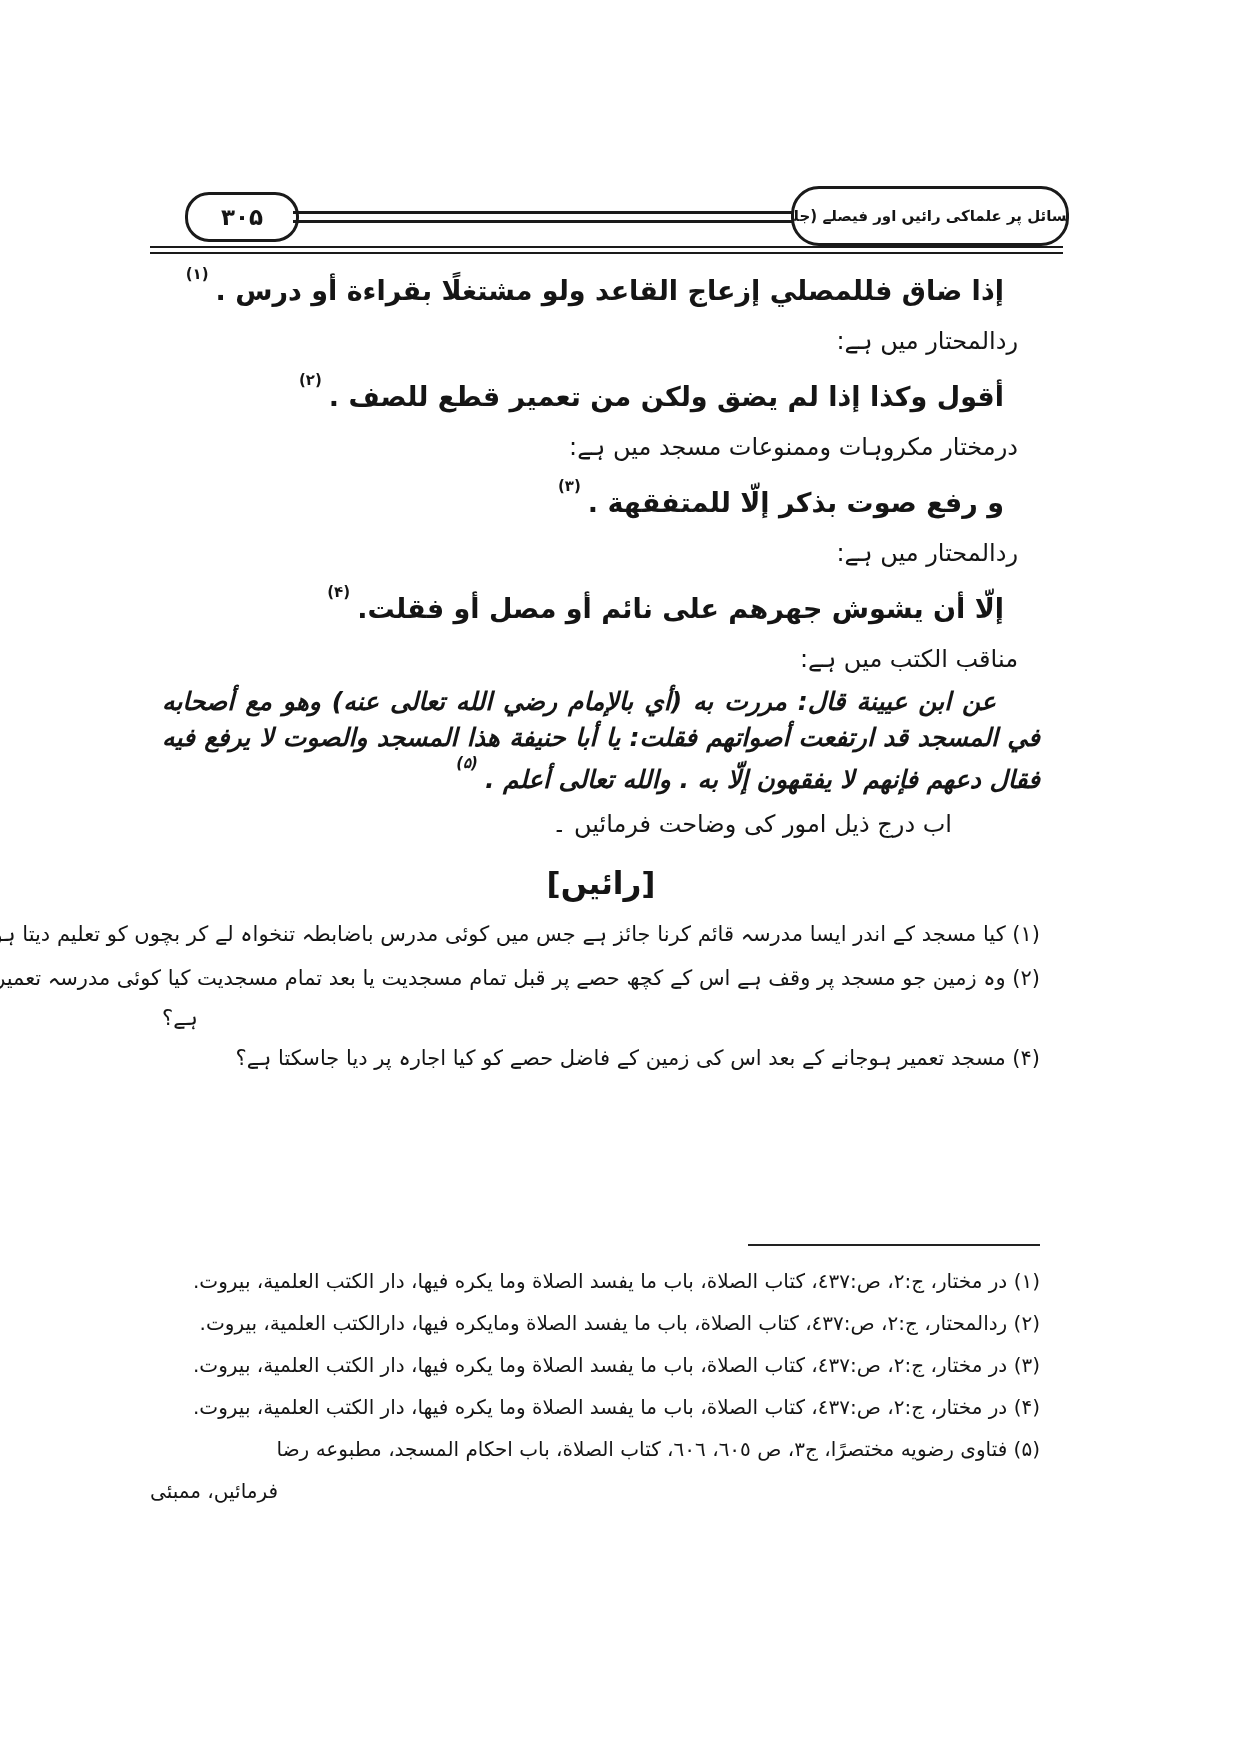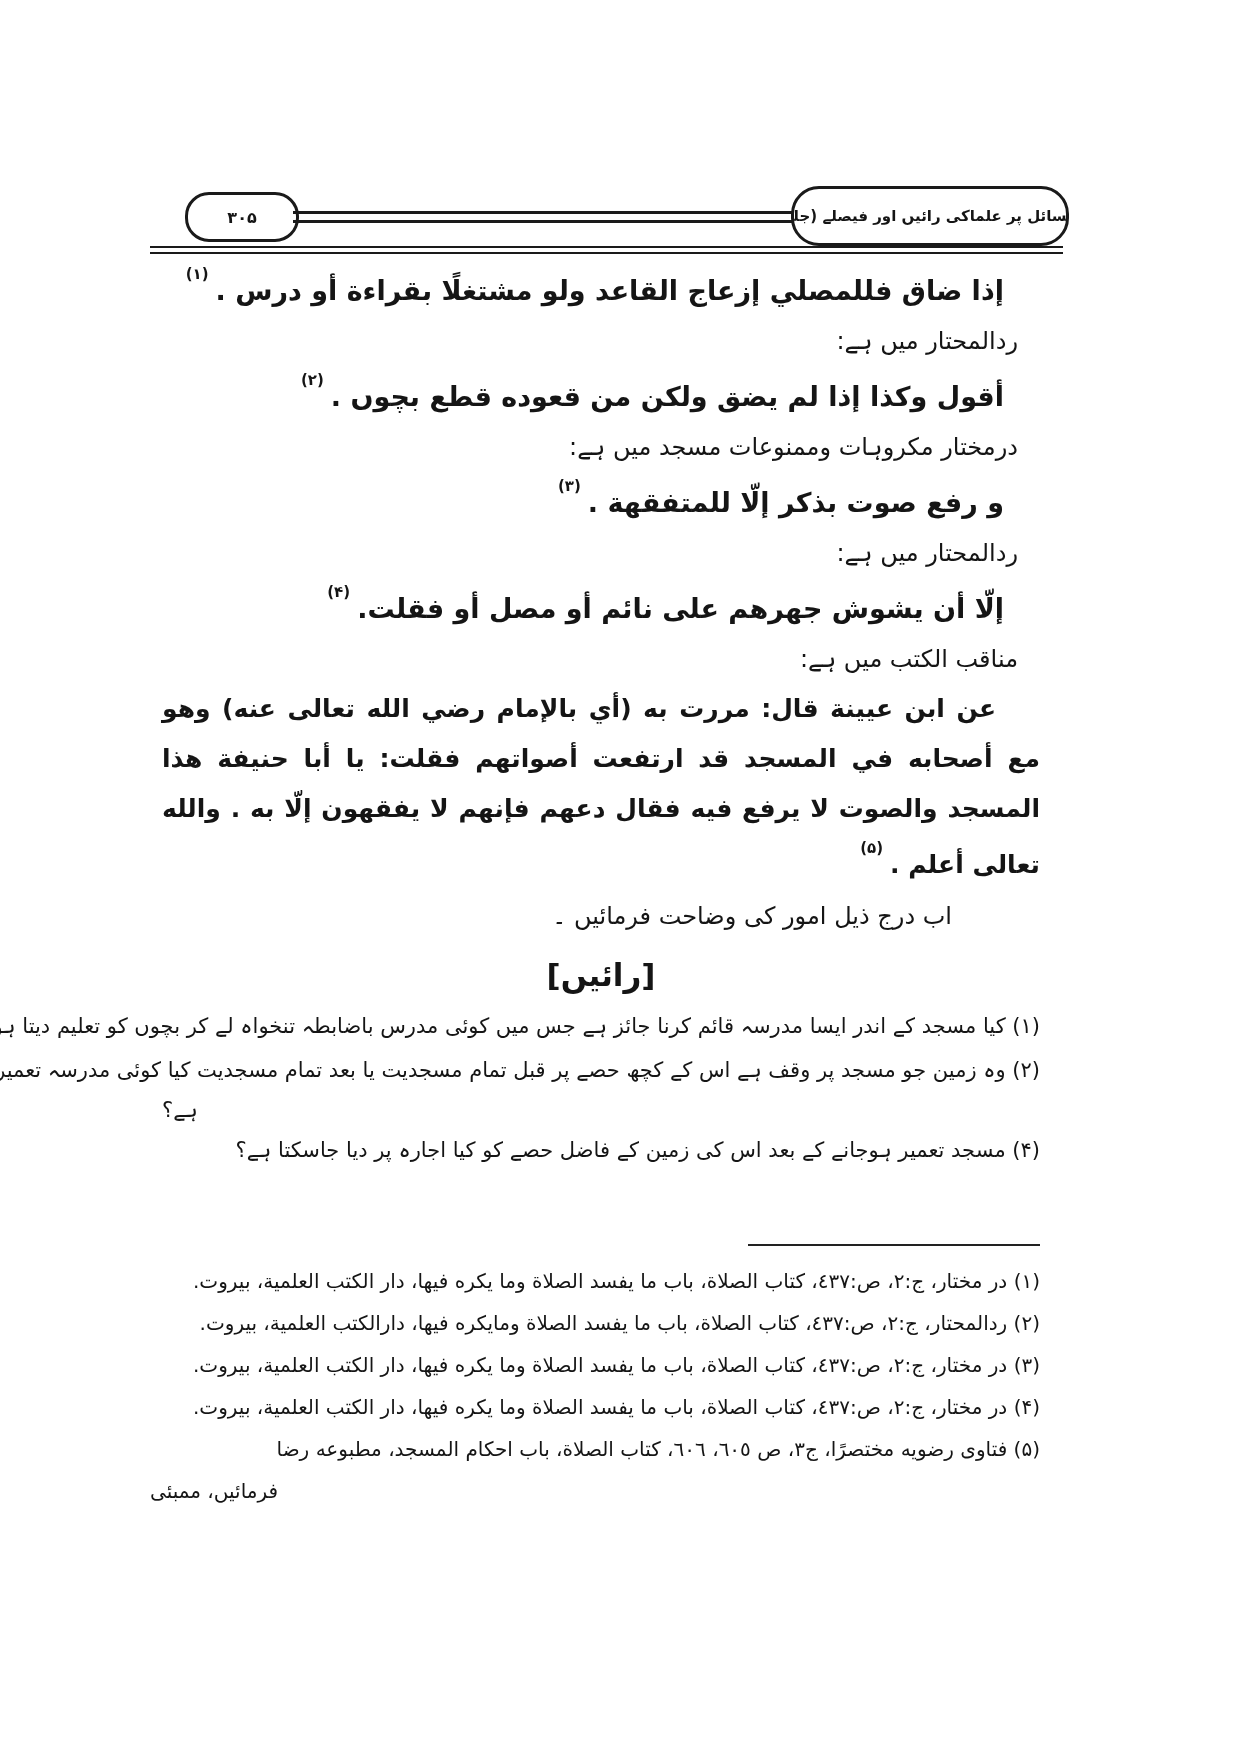--- a/index.html
+++ b/index.html
@@ -5,21 +5,21 @@
   html, body { margin:0; padding:0; background:#ffffff; }
   .page {
     position:relative; width:1240px; height:1754px; background:#ffffff;
     font-family:"DejaVu Sans", sans-serif; color:#151515; overflow:hidden;
   }
   
   .capsule {
     position:absolute; left:185px; top:192px; width:108px; height:44px;
     border:3px solid #1a1a1a; border-radius:24px;
     display:flex; align-items:center; justify-content:center;
-    font-size:16px; font-weight:bold; direction:rtl;
+    font-size:23px; font-weight:bold; direction:rtl;
   }
   .connector {
     position:absolute; left:293px; top:211px; width:500px; height:6px;
     border-top:3px solid #1a1a1a; border-bottom:3px solid #1a1a1a;
   }
   .cartouche {
     position:absolute; left:791px; top:186px; width:272px; height:54px;
     border:3px solid #1a1a1a; border-radius:28px; background:#fff;
     display:flex; align-items:center; justify-content:center;
     font-size:15px; font-weight:bold; direction:rtl; white-space:nowrap; overflow:hidden;
@@ -38,22 +38,22 @@
     padding-right:36px; white-space:nowrap;
   }
   .marker {
     font-size:15px; font-weight:bold; position:relative; top:-11px;
     margin-right:7px;
   }
   .urdu-ref {
     font-size:24px; line-height:50px; margin-right:22px; white-space:nowrap;
   }
   .narration {
-    font-size:25px; font-weight:bold; line-height:50px;
-    text-align:justify; text-indent:44px;
+    font-size:25px; font-weight:bold; line-height:36px;
+    text-align:justify; text-indent:44px;font-style:italic;
   }
   .closing-line {
     font-size:24px; line-height:52px; margin-right:88px; white-space:nowrap;
   }
   .section-heading {
     text-align:center; font-size:31px; font-weight:bold;
     line-height:54px; margin:6px 0 2px 0;
   }
   .question { font-size:21px; line-height:44px; white-space:nowrap; }
   .q-cont   { font-size:21px; line-height:36px; text-align:left; white-space:nowrap; }
@@ -81,21 +81,21 @@
   <div class="header-rule"></div>
 
   <div class="content">
 
     <div class="arabic-quote">
       <span>إذا ضاق فللمصلي إزعاج القاعد ولو مشتغلًا بقراءة أو درس .</span><sup class="marker">(۱)</sup>
     </div>
     <div class="urdu-ref">ردالمحتار میں ہے:</div>
 
     <div class="arabic-quote">
-      <span>أقول وكذا إذا لم يضق ولكن من قعوده قطع بچوں .</span><sup class="marker">(۲)</sup>
+      <span>أقول وكذا إذا لم يضق ولكن من تعمیر قطع للصف .</span><sup class="marker">(۲)</sup>
     </div>
     <div class="urdu-ref">درمختار مکروہات وممنوعات مسجد میں ہے:</div>
 
     <div class="arabic-quote">
       <span>و رفع صوت بذكر إلّا للمتفقهة .</span><sup class="marker">(۳)</sup>
     </div>
     <div class="urdu-ref">ردالمحتار میں ہے:</div>
 
     <div class="arabic-quote">
       <span>إلّا أن يشوش جهرهم على نائم أو مصل أو فقلت.</span><sup class="marker">(۴)</sup>

